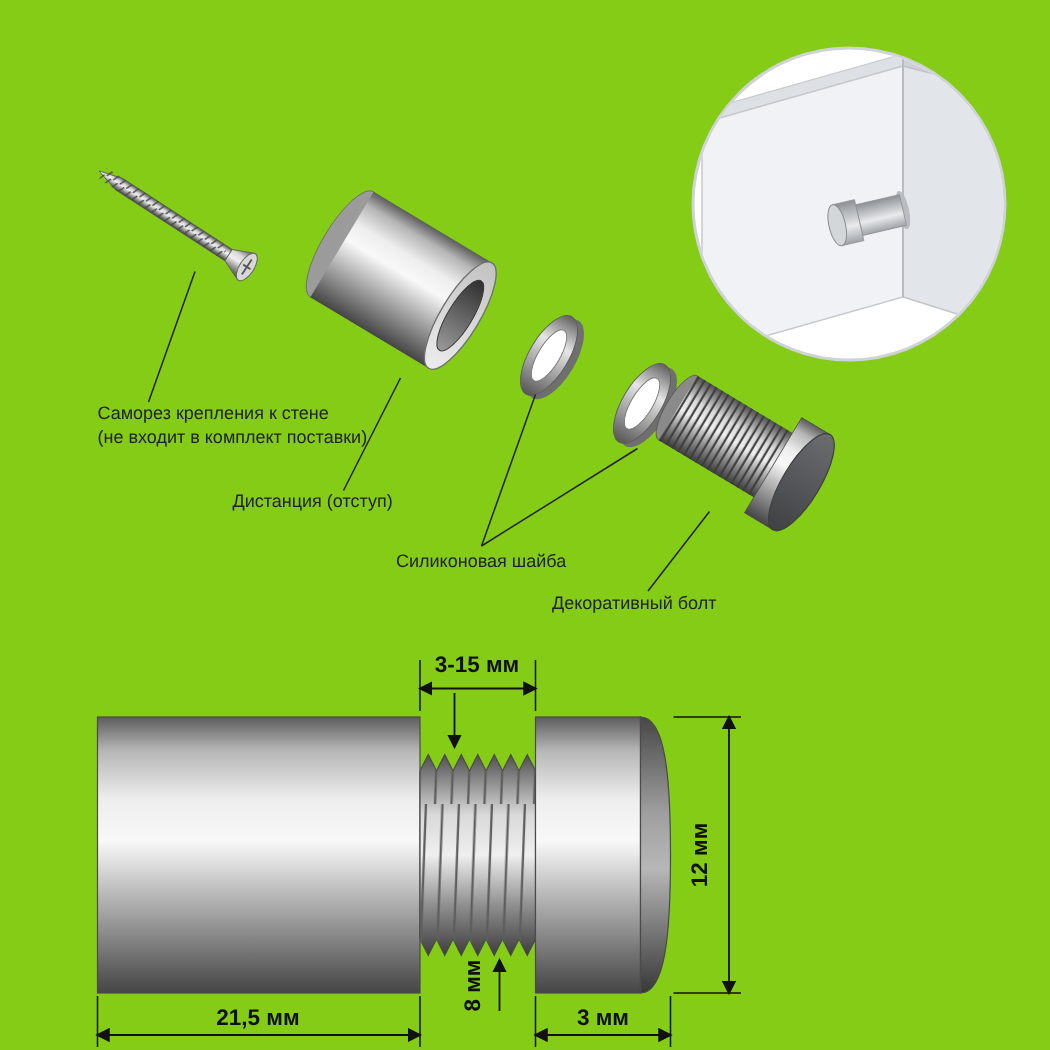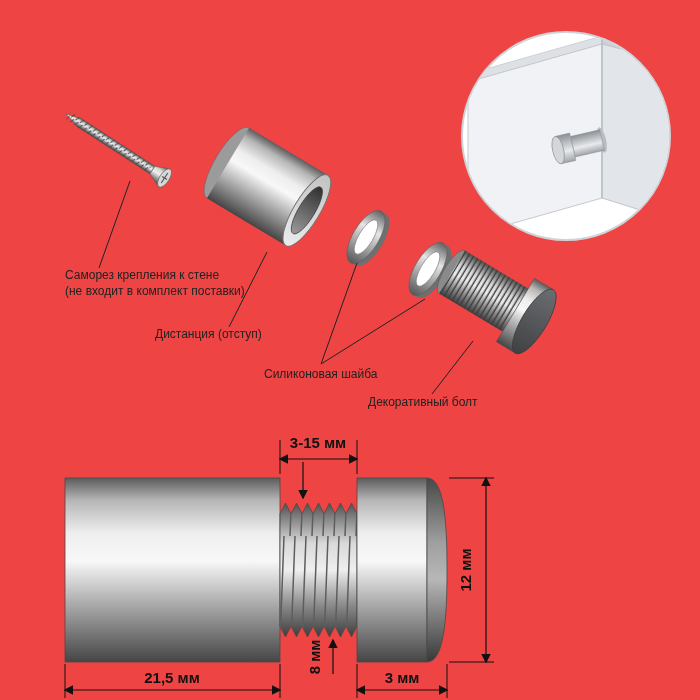--- a/index.html
+++ b/index.html
@@ -1,16 +1,16 @@
 <!DOCTYPE html>
 <html><head>
 <meta charset="utf-8">
 <style>
   html,body { margin:0; padding:0; background:#ffffff; }
-  .stage { position:relative; width:700px; height:700px; background:#ef4444; overflow:hidden; }
+  .stage { position:relative; width:700px; height:700px; background:#84cc16; overflow:hidden; }
   svg { display:block; }
   .lbl  { font:12px "Liberation Sans", sans-serif; fill:#222; }
   .dim  { font:600 15px "Liberation Sans", sans-serif; fill:#111; }
   .leader  { stroke:#222; stroke-width:1; fill:none; }
   .dimline { stroke:#111; stroke-width:1.2; fill:none; }
   .extline { stroke:#111; stroke-width:1; fill:none; }
 </style>
 </head>
 <body>
 

